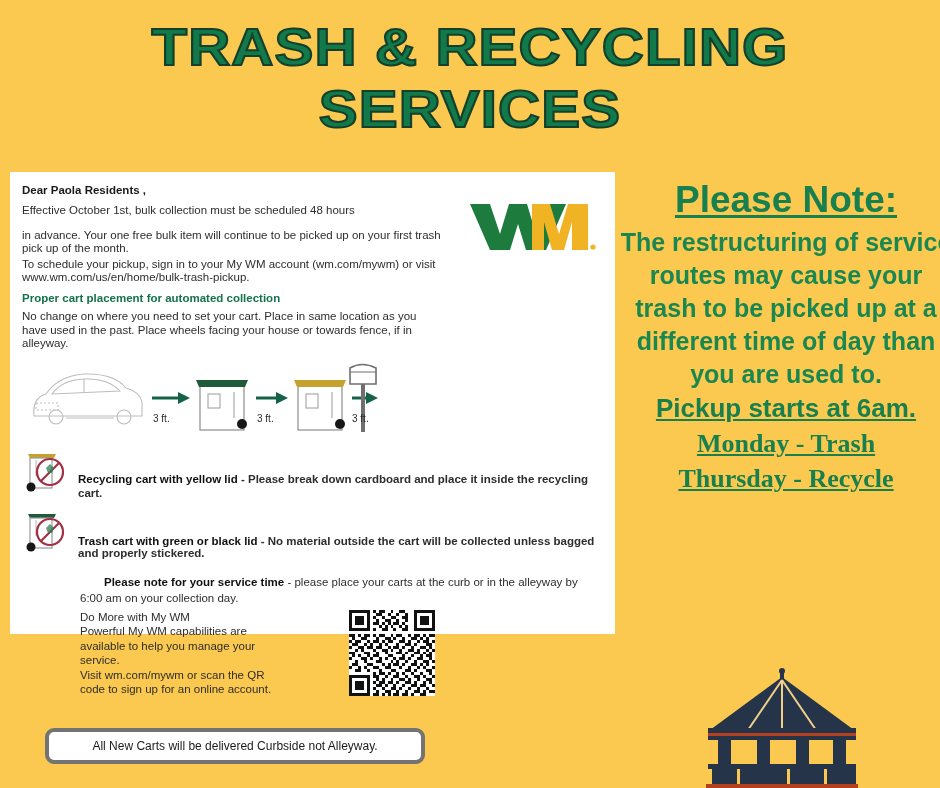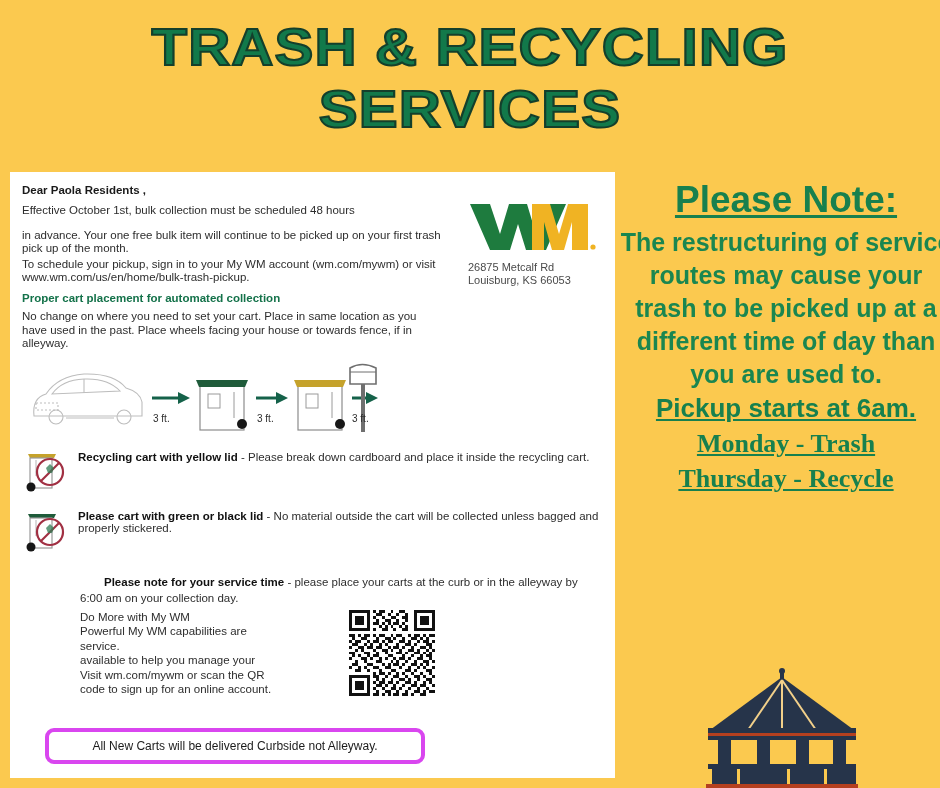--- a/index.html
+++ b/index.html
@@ -26,21 +26,21 @@
     color:#12794a;
     -webkit-text-stroke:2px #143f2b;
     text-shadow:0 0 1px #143f2b;
     transform:scaleX(1.12);
     transform-origin:center center;
     white-space:nowrap;
   }
 
   
   .letter{
-    position:absolute;left:10px;top:172px;width:605px;height:606px;
+    position:absolute;left:10px;top:172px;width:605px;height:462px;
     background:#ffffff;
     box-sizing:border-box;
     padding:10px 12px 0 12px;
     color:#2a2a2a;
   }
   .letter .l-top{display:flex;align-items:flex-start;}
   .letter .l-text{width:430px;}
   .salutation{
     font-size:11.5px;font-weight:bold;color:#1a1a1a;margin:2px 0 7px 0;
   }
@@ -61,38 +61,38 @@
     font-size:11.5px;font-weight:bold;color:#14724a;margin:5px 0 6px 0;
   }
 
   
   .diagram{position:relative;height:82px;margin:2px 0 2px 0;}
   .ftlabel{
     position:absolute;font-size:10px;color:#2d2d2d;
   }
 
   
-  .bullet{display:flex;align-items:flex-start;margin:6px 0 0 0;}
+  .bullet{display:flex;align-items:flex-end;margin:6px 0 0 0;font-weight:bold;}
   .bullet .ico{width:56px;flex:0 0 56px;}
   .bullet .btxt{font-size:11.5px;line-height:14px;color:#2d2d2d;padding-top:4px;}
   .bullet .btxt b{color:#111;}
   .bullet.second .btxt{line-height:12.5px;}
 
   .servicenote{
     font-size:11.5px;line-height:16px;color:#2d2d2d;margin:14px 0 0 58px;
   }
   .servicenote b{color:#111;padding-left:24px;}
 
   .bottom-row{display:flex;align-items:flex-start;margin:4px 0 0 58px;}
   .mywm{font-size:11.5px;line-height:14.5px;color:#2d2d2d;width:255px;}
   .qr{margin-left:14px;}
 
   .curbside{
     position:absolute;left:35px;top:556px;width:372px;height:28px;
-    border:4px solid #d946ef;border-radius:9px;background:#fff;
+    border:4px solid #737373;border-radius:9px;background:#fff;
     display:flex;align-items:center;justify-content:center;
   }
   .curbside span{font-size:12px;color:#1b1b1b;}
 
   
   .note{
     position:absolute;left:616px;top:178px;width:340px;
     text-align:center;color:#17804e;
   }
   .note-title{
@@ -133,24 +133,20 @@
         <div class="para tight2">in advance. Your one free bulk item will continue to be picked up on your first trash pick up of the month.</div>
         <div class="para tight2">To schedule your pickup, sign in to your My WM account (wm.com/mywm) or visit  www.wm.com/us/en/home/bulk-trash-pickup.</div>
       </div>
 
       <div class="wm-block">
         <svg class="wm-logo" width="130" height="52" viewBox="0 0 130 52">
           <path d="M2 4 H22 L32 34 L41 4 H59 L68 34 L78 4 H98 L78 50 H58 L50 24 L42 50 H22 Z" fill="#1e7b3e"></path>
           <path d="M64 4 H82 L91 34 L100 4 H120 L120 50 H104 L104 22 L96 50 H84 L76 22 L76 50 H64 Z" fill="#f0b323"></path>
           <circle cx="125" cy="47" r="2.6" fill="#f0b323"></circle>
         </svg>
-        <div class="wm-addr">
-          <div>26875 Metcalf Rd</div>
-          <div>Louisburg, KS 66053</div>
-        </div>
       </div>
     </div>
 
     <div class="sec-head">Proper cart placement for automated collection</div>
     <div class="para" style="width:420px;line-height:13.5px;">No change on where you need to set your cart.  Place in same location as you have used in the past.  Place wheels facing your house or towards fence, if in alleyway.</div>
 
     <div class="diagram">
       <svg width="360" height="82" viewBox="0 0 360 82">
 
         <g fill="none" stroke="#bdbdbd" stroke-width="1.1">
@@ -227,34 +223,34 @@
           <path d="M6 8 h28 l-2 4 h-24 z" fill="#1f5b3a"></path>
           <rect x="8" y="12" width="22" height="30" fill="none" stroke="#9a9a9a" stroke-width="1.2"></rect>
           <line x1="14" y1="14" x2="14" y2="30" stroke="#b5b5b5" stroke-width="1"></line>
           <circle cx="9" cy="41" r="4.5" fill="#171717"></circle>
           <circle cx="28" cy="26" r="13" fill="none" stroke="#a13043" stroke-width="2.2"></circle>
           <line x1="19" y1="35" x2="37" y2="17" stroke="#a13043" stroke-width="2.2"></line>
           <path d="M24 22 l4 -4 l4 4 l-2 5 h-4 z" fill="#2f7d55" opacity="0.75"></path>
         </svg>
       </div>
       <div class="btxt">
-        <b>Please cart with green or black lid</b><span> -  No material outside the cart will be collected unless bagged and properly stickered.</span>
+        <b>Trash cart with green or black lid</b><span> -  No material outside the cart will be collected unless bagged and properly stickered.</span>
       </div>
     </div>
 
     <div class="servicenote">
       <b>Please note for your service time</b><span> - please  place your carts at the curb or in the alleyway by 6:00 am on your collection day.</span>
     </div>
 
     <div class="bottom-row">
       <div class="mywm">
         <div>Do More with My WM</div>
         <div>Powerful My WM capabilities are</div>
+        <div>available to help you manage your</div>
         <div>service.</div>
-        <div>available to help you manage your</div>
         <div>Visit wm.com/mywm or scan the QR</div>
         <div>code to sign up for an online account.</div>
       </div>
       <div class="qr">
         <svg width="86" height="86" viewBox="0 0 29 29" shape-rendering="crispEdges">
           <rect width="29" height="29" fill="#fff"></rect>
           <g fill="#111">
             <rect x="0" y="0" width="7" height="1"></rect>
               <rect x="0" y="6" width="7" height="1"></rect>
             <rect x="0" y="0" width="1" height="7"></rect>

